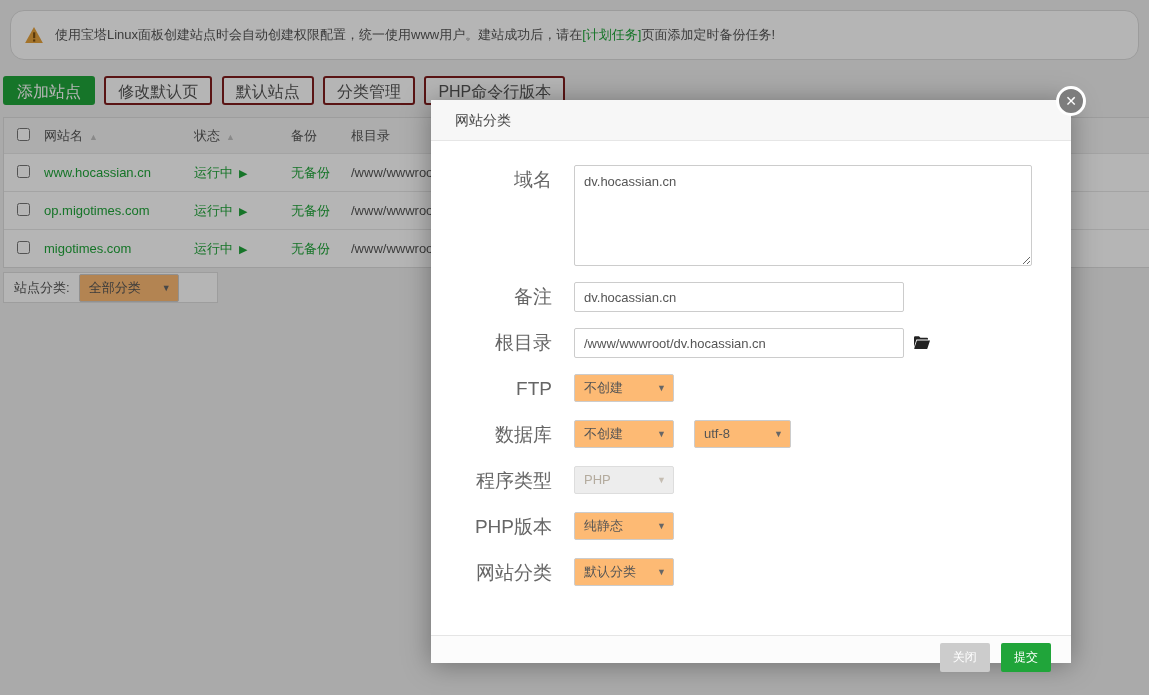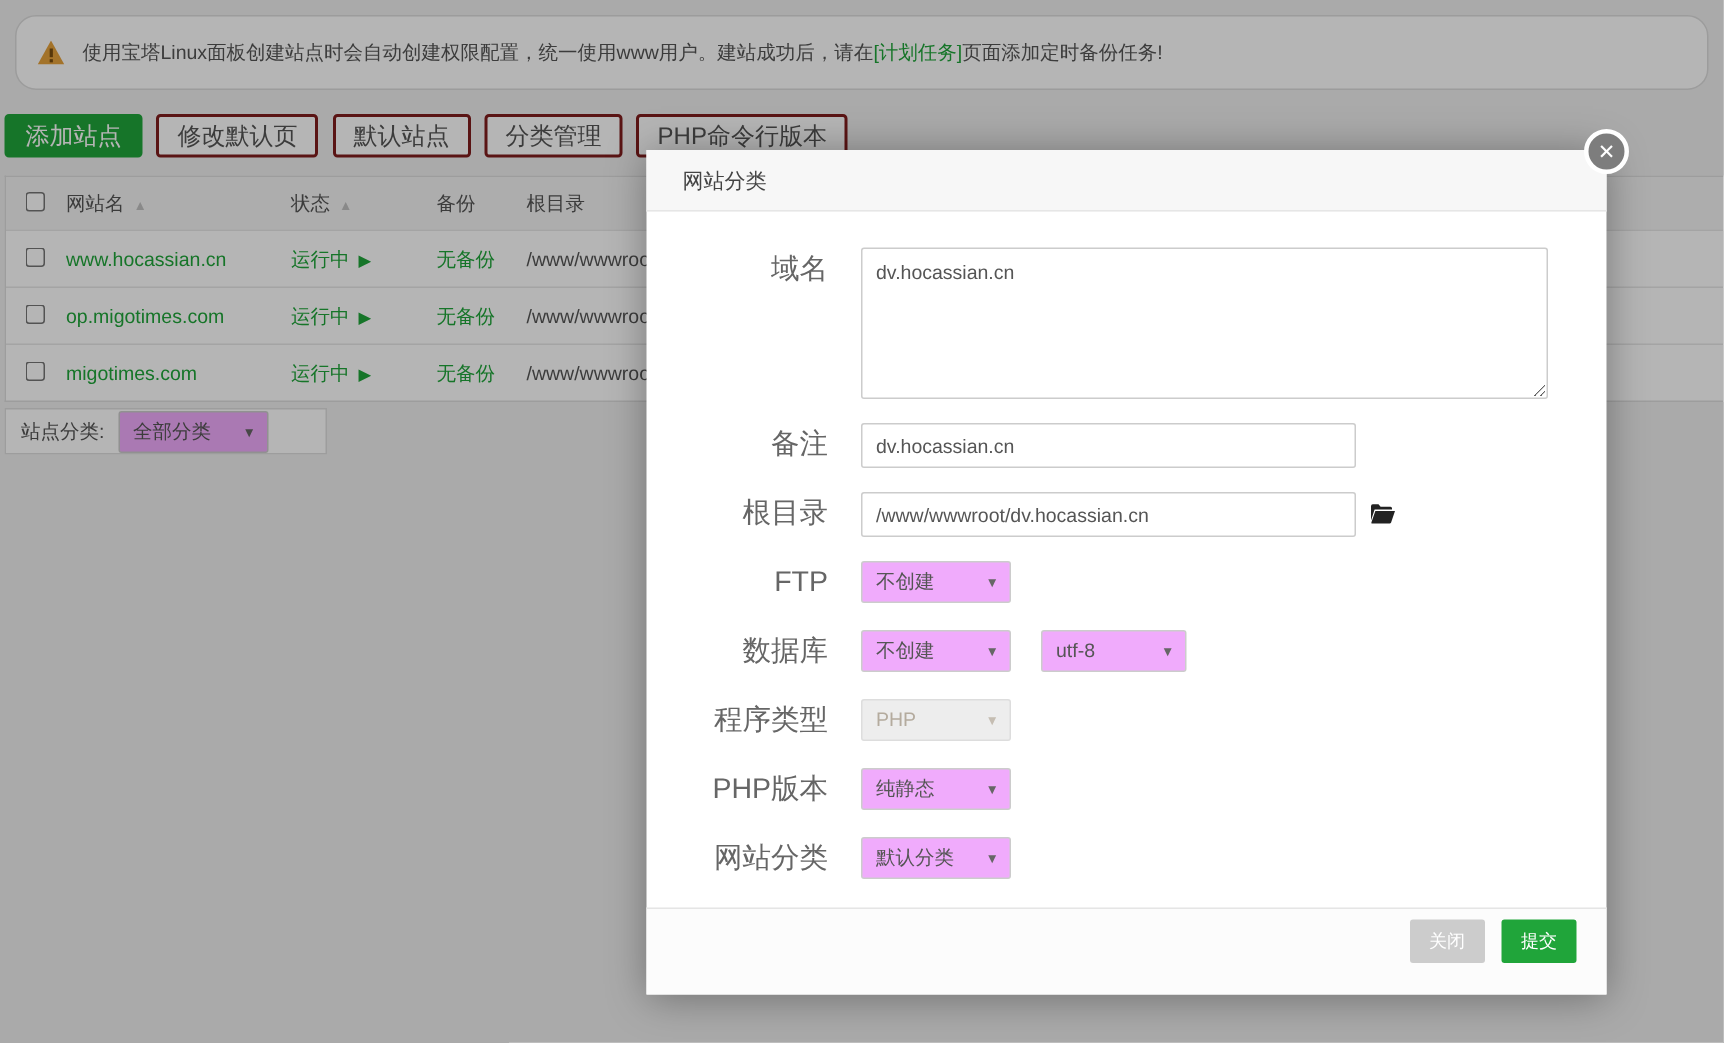--- a/index.html
+++ b/index.html
@@ -50,21 +50,21 @@
 
   .category-bar{
     position:absolute; left:3px; top:272px; width:215px; height:31px;
     background:#fff; border:1px solid #ddd;
     display:flex; align-items:center; padding-left:10px; color:#555; font-size:13px;
   }
 
   
   .select{
     position:relative; height:28px; line-height:26px; width:100px;
-    background:#f0abfc; border:1px solid #ccc; border-radius:2px;
+    background:#fdba74; border:1px solid #ccc; border-radius:2px;
     padding:0 20px 0 9px; font-size:13px; color:#555; cursor:pointer;
     white-space:nowrap; overflow:hidden;
   }
   .select .caret{
     position:absolute; right:7px; top:0; line-height:26px;
     font-size:9px; color:#666;
   }
   .select.disabled{ background:#ededed; border-color:#ddd; color:#b4ab9e; cursor:default; }
   .select.disabled .caret{ color:#c5bdb2; }
   .category-bar .select{ margin-left:9px; }
@@ -103,21 +103,21 @@
     font-family:"Liberation Sans","DejaVu Sans",sans-serif;
   }
   textarea.txt-area{
     width:458px; height:101px; border:1px solid #ccc; border-radius:2px;
     padding:7px 9px; font-size:13px; color:#555; outline:none; resize:both;
     font-family:"Liberation Sans","DejaVu Sans",sans-serif; line-height:17px;
   }
   .folder-ico{ margin-left:9px; margin-top:7px; cursor:pointer; }
   .charset-sel{ margin-left:20px; width:97px; }
   .modal-footer{
-    position:absolute; left:0; bottom:0; width:100%; height:58px;
+    position:absolute; left:0; bottom:0; width:100%; height:28px;
     border-top:1px solid #e5e5e5; background:#fcfcfc;
     text-align:right; padding:7px 20px 0 0;
   }
   .f-btn{
     display:inline-block; height:29px; line-height:29px; padding:0 13px;
     border-radius:2px; color:#fff; font-size:12px; cursor:pointer; border:none;
   }
   .f-btn.gray{ background:#ccc; margin-right:8px; }
   .f-btn.green{ background:#20a53a; }
 </style>

